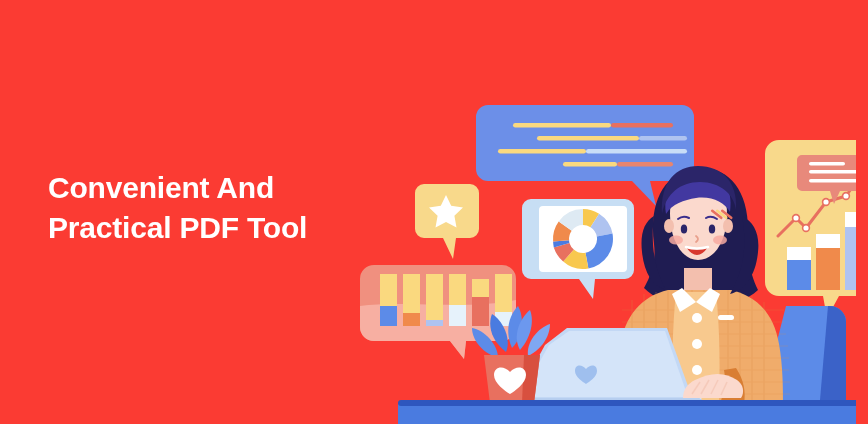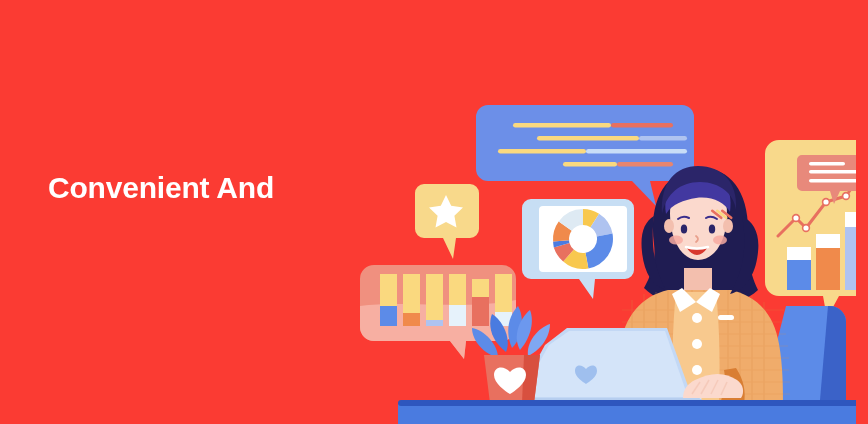--- a/index.html
+++ b/index.html
@@ -18,20 +18,21 @@
   #art{position:absolute;left:0;top:0;width:868px;height:424px;}
   .svgwrap{position:absolute;inset:0;}
 </style>
 </head>
 <body style="background: rgb(251, 59, 51);">
 
 <div id="banner" style="background: rgb(251, 59, 51);">
 
   <div id="headline" style="color: rgb(255, 255, 255);">
     <span class="hl-line">Convenient And</span>
+    <span class="hl-line">Practical PDF Tool</span>
   </div>
 
   <div id="art">
     <svg class="svgwrap" viewBox="0 0 868 424" width="868" height="424" xmlns="http://www.w3.org/2000/svg">
 
       <g>
         <path d="M779 140 h150 a14 14 0 0 1 14 14 v128 a14 14 0 0 1 -14 14 h-90 l-12 22 -4 -22 h-44 a14 14 0 0 1 -14 -14 v-128 a14 14 0 0 1 14 -14 z" fill="#F8D98B"></path>
 
         <polyline points="778,236 796,218 806,228 826,202 846,196 866,168 886,140" fill="none" stroke="#E8705F" stroke-width="3" stroke-linejoin="round" stroke-linecap="round"></polyline>
         <circle cx="796" cy="218" r="3.4" fill="#FFFFFF" stroke="#E8705F" stroke-width="1.6"></circle>

